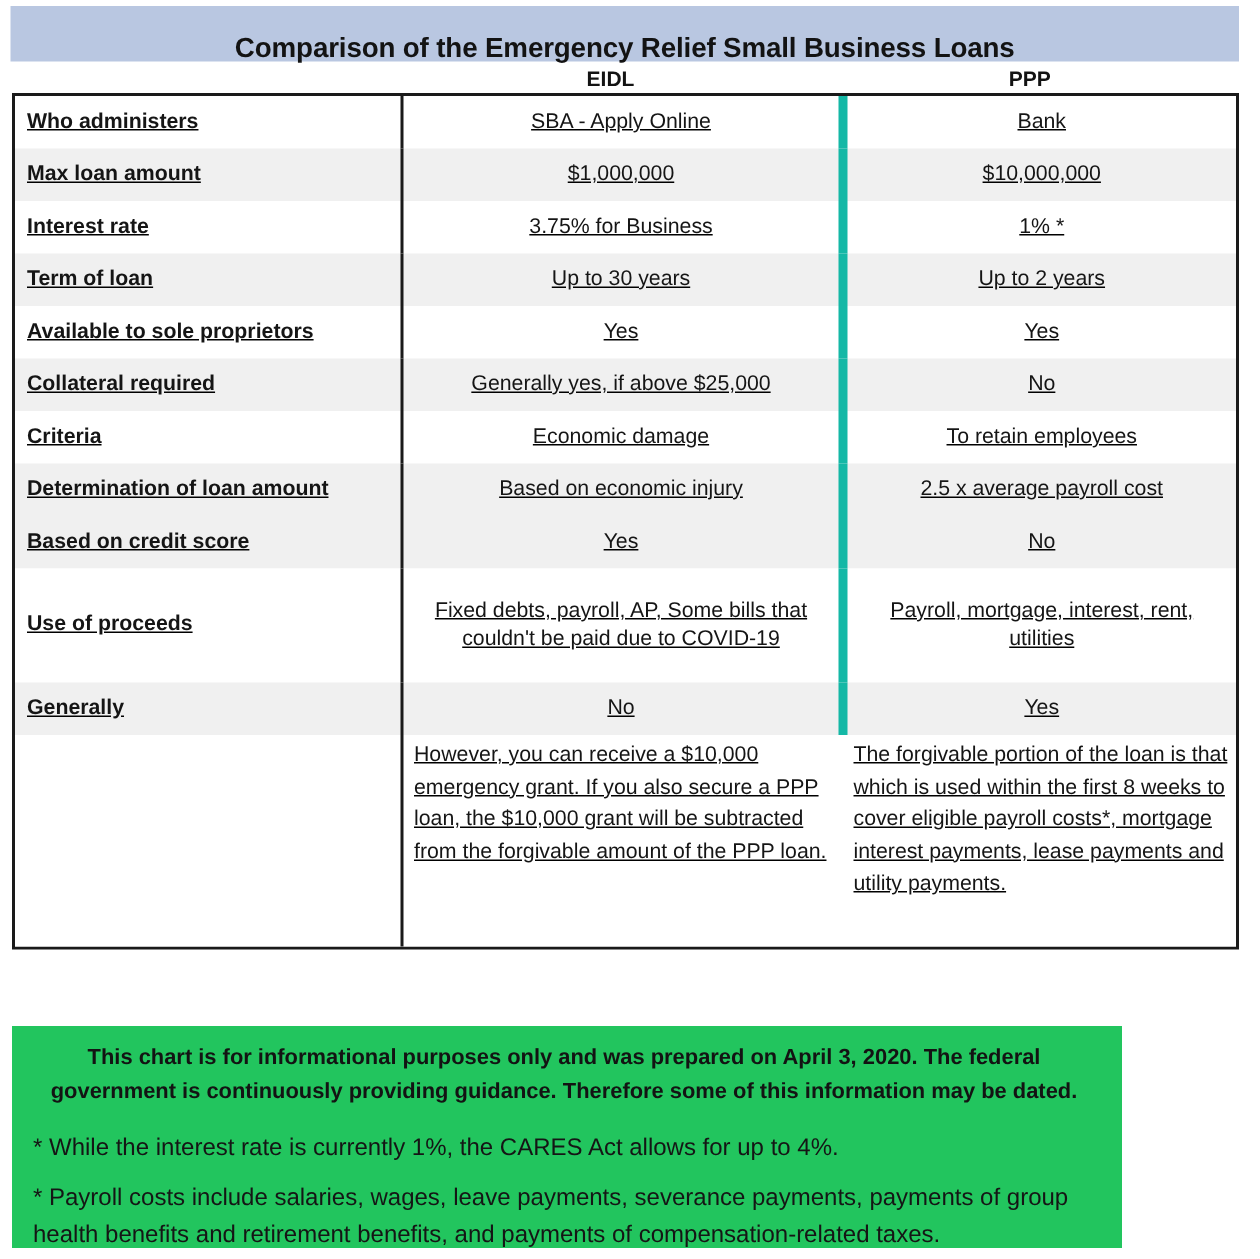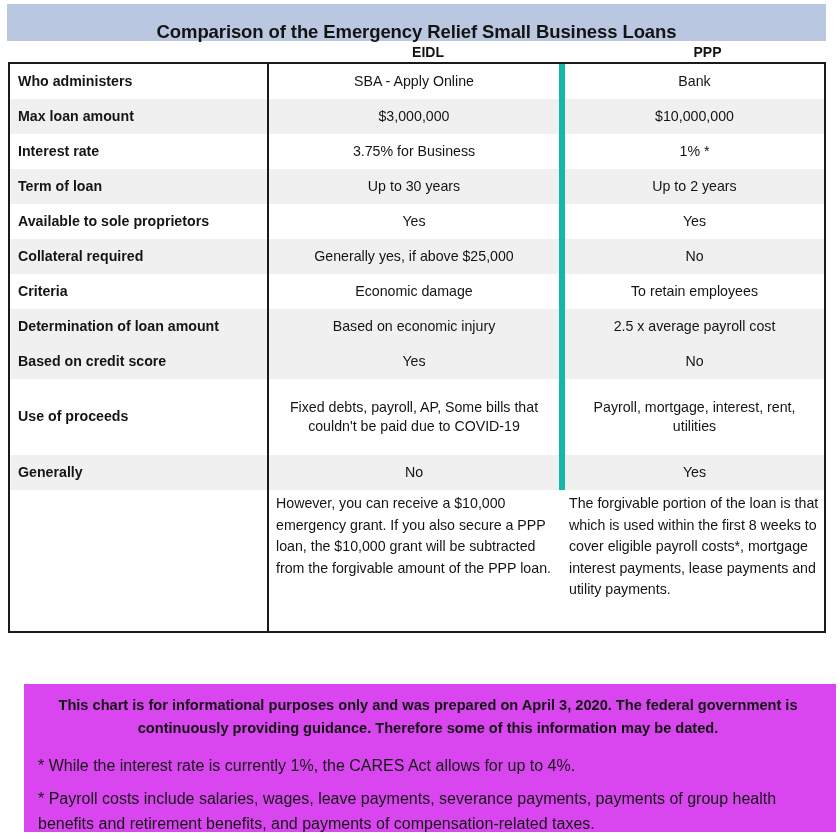--- a/index.html
+++ b/index.html
@@ -38,21 +38,21 @@
     font-weight: bold;
     letter-spacing: -0.1px;
     color: #131313;
     text-align: center;
     line-height: 1;
   }
 
   
   .colhead-row {
     position: absolute;
-    left: 21px;
+    left: 0;
     top: 42px;
     width: 819px;
     height: 20px;
     display: flex;
     justify-content: flex-end;
   }
   .colhead-row .ch-label { width: 260px; }
   .colhead-row .ch-eidl { width: 294px; }
   .colhead-row .ch-ppp  { flex: 1; }
   .colhead-row .ch-eidl,
@@ -67,20 +67,21 @@
 
   
   .tbl-wrap {
     position: absolute;
     left: 8px;
     top: 62px;
     width: 818px;
     border: 2px solid #1a1a1a;
     box-sizing: border-box;
     background: #ffffff;
+    text-decoration: underline;
   }
   table.cmp {
     width: 100%;
     border-collapse: collapse;
     table-layout: fixed;
   }
   table.cmp col.c-label { width: 258px; }
   table.cmp col.c-eidl  { width: 294px; }
   table.cmp col.c-ppp   { width: auto; }
 
@@ -114,25 +115,25 @@
     padding-top: 3px;
     padding-left: 7px;
     padding-right: 4px;
     line-height: 1.52;
   }
   table.cmp td.note-empty { background: #ffffff; }
 
   
   .footer-box {
     position: absolute;
-    left: 24px;
+    left: 8px;
     top: 684px;
-    width: 812px;
+    width: 740px;
     height: 148px;
-    background: #d946ef;
+    background: #22c55e;
     box-sizing: border-box;
     padding: 10px 18px 0 14px;
   }
   .footer-box .fn-bold {
     font-size: 14.6px;
     font-weight: bold;
     text-align: center;
     line-height: 1.6;
     color: #131313;
     margin: 0 6px 13px 6px;
@@ -168,21 +169,21 @@
           <col class="c-ppp">
       </colgroup>
       <tbody>
         <tr class="r-std plain">
           <td class="lbl">Who administers</td>
           <td class="val eidl">SBA - Apply Online</td>
           <td class="val ppp">Bank</td>
         </tr>
         <tr class="r-std shade">
           <td class="lbl">Max loan amount</td>
-          <td class="val eidl">$3,000,000</td>
+          <td class="val eidl">$1,000,000</td>
           <td class="val ppp">$10,000,000</td>
         </tr>
         <tr class="r-std plain">
           <td class="lbl">Interest rate</td>
           <td class="val eidl">3.75% for Business</td>
           <td class="val ppp">1% *</td>
         </tr>
         <tr class="r-std shade">
           <td class="lbl">Term of loan</td>
           <td class="val eidl">Up to 30 years</td>

